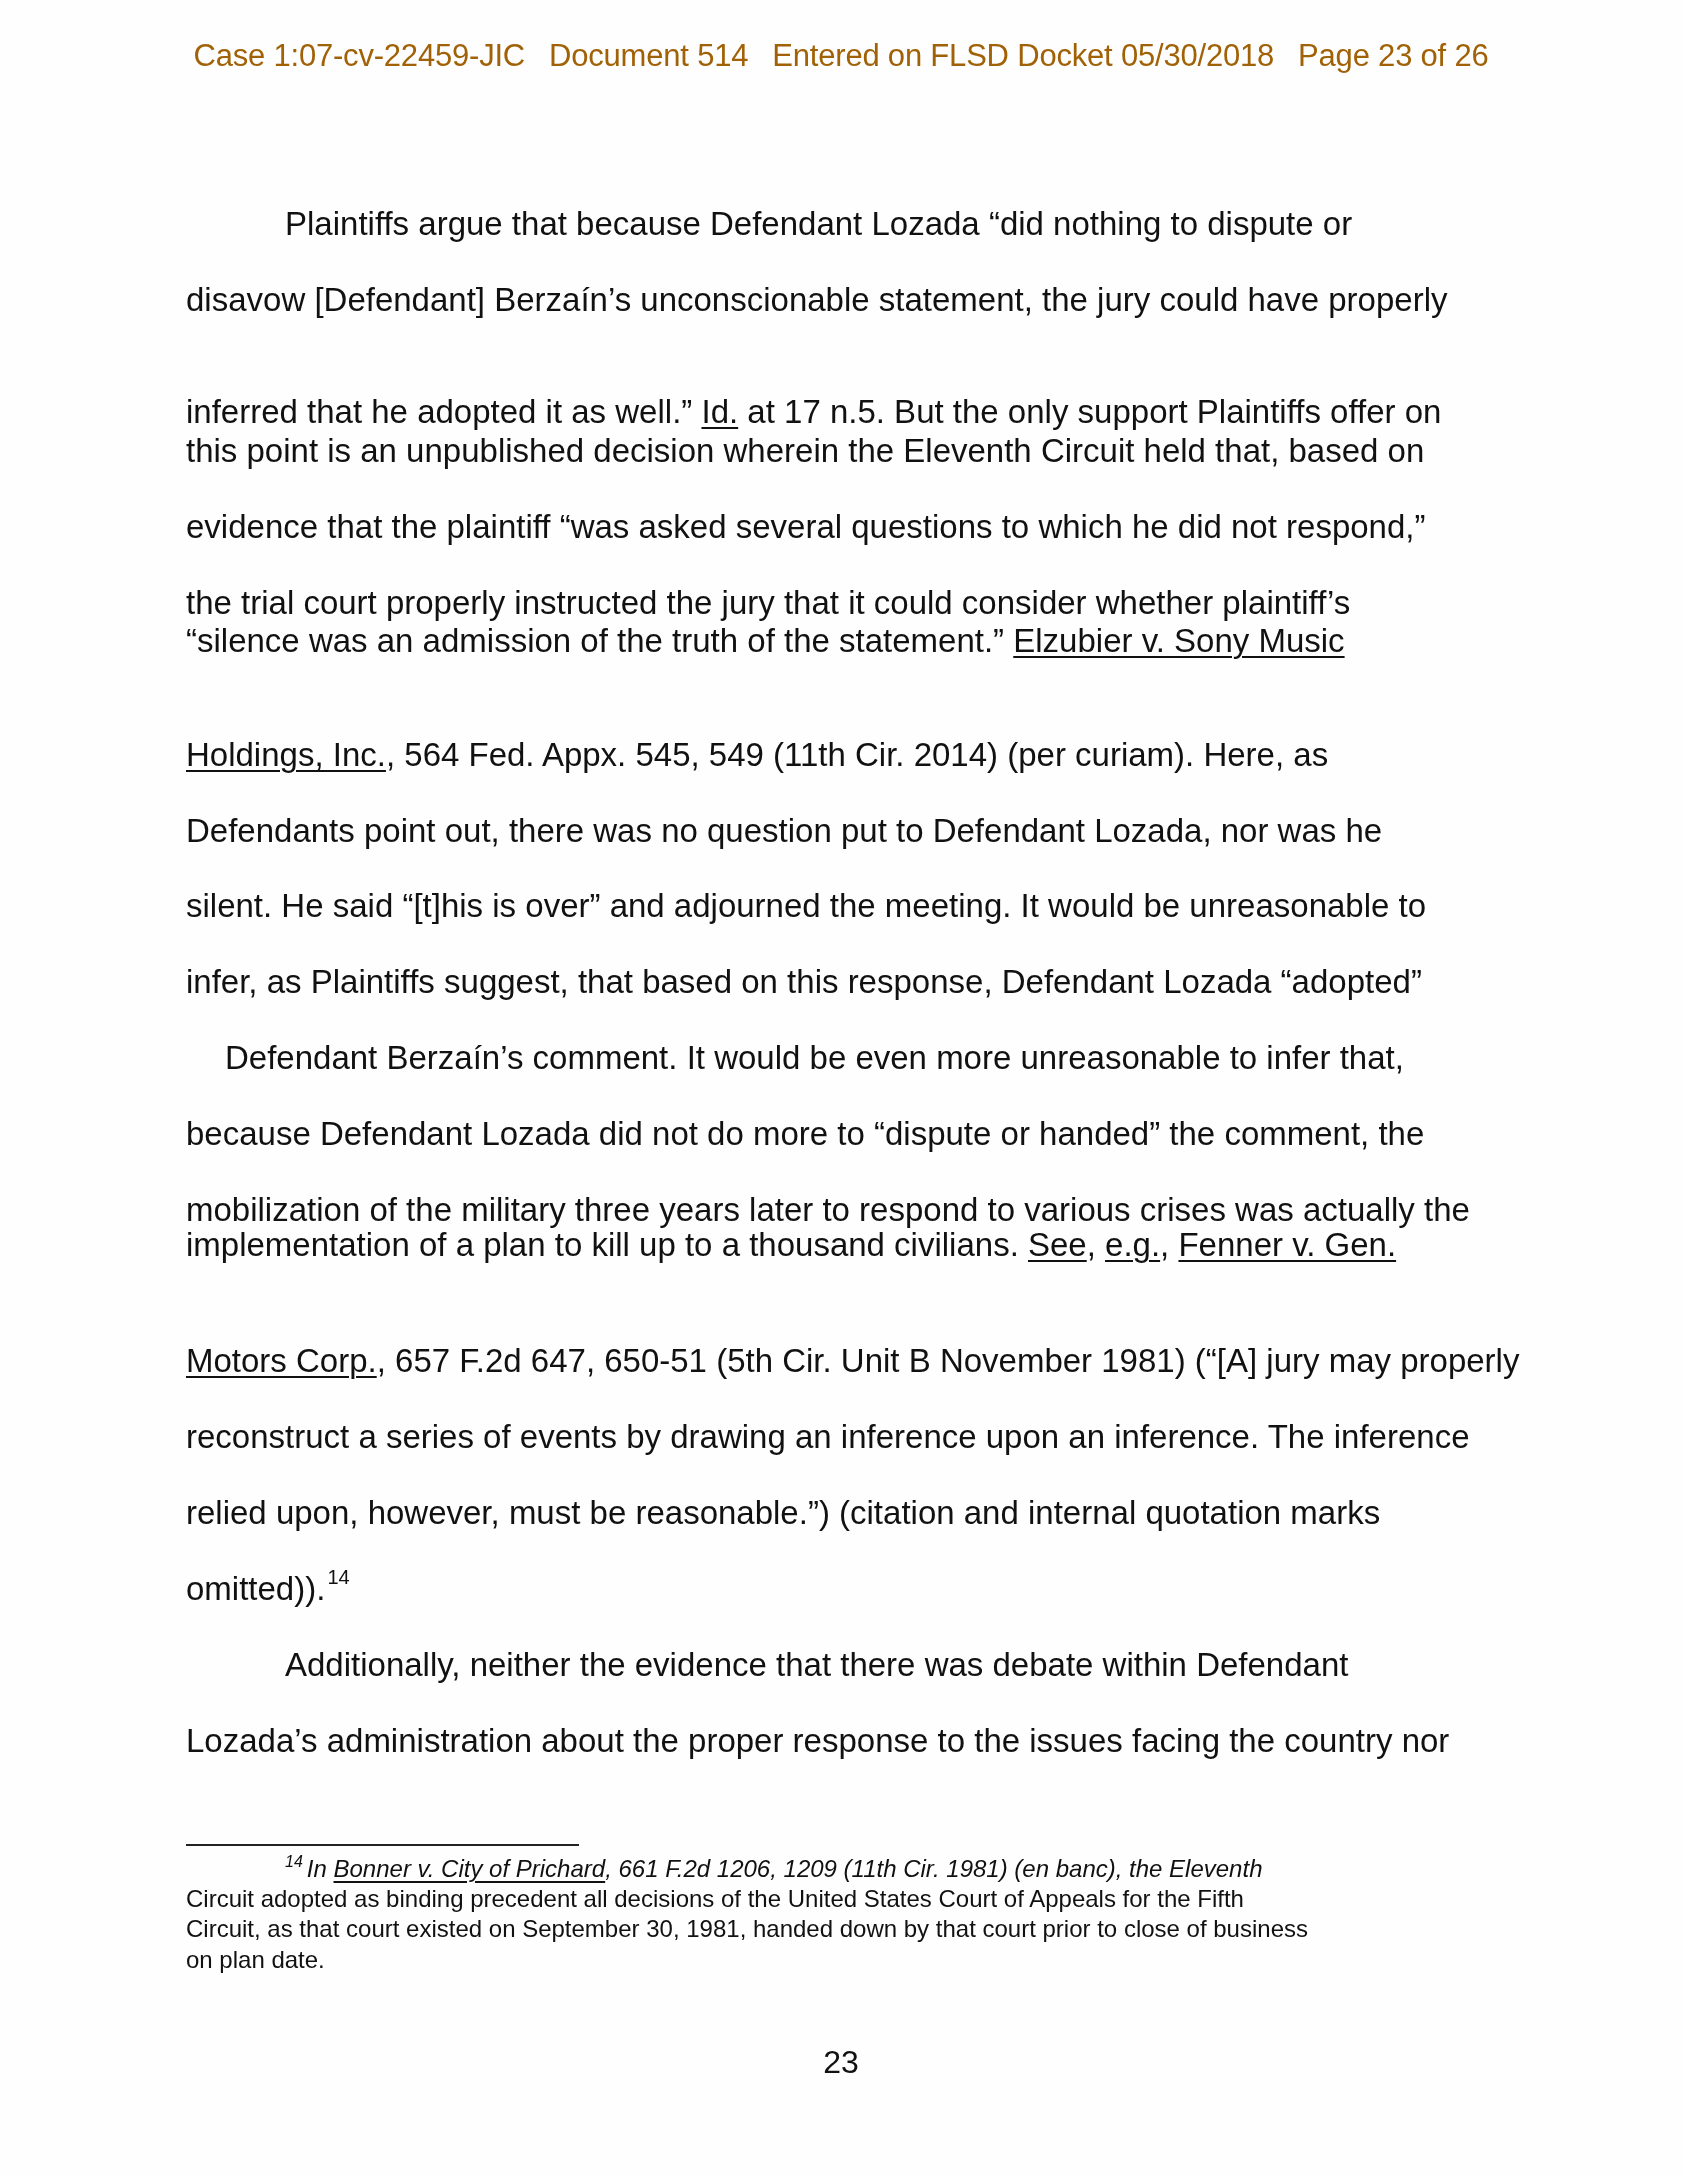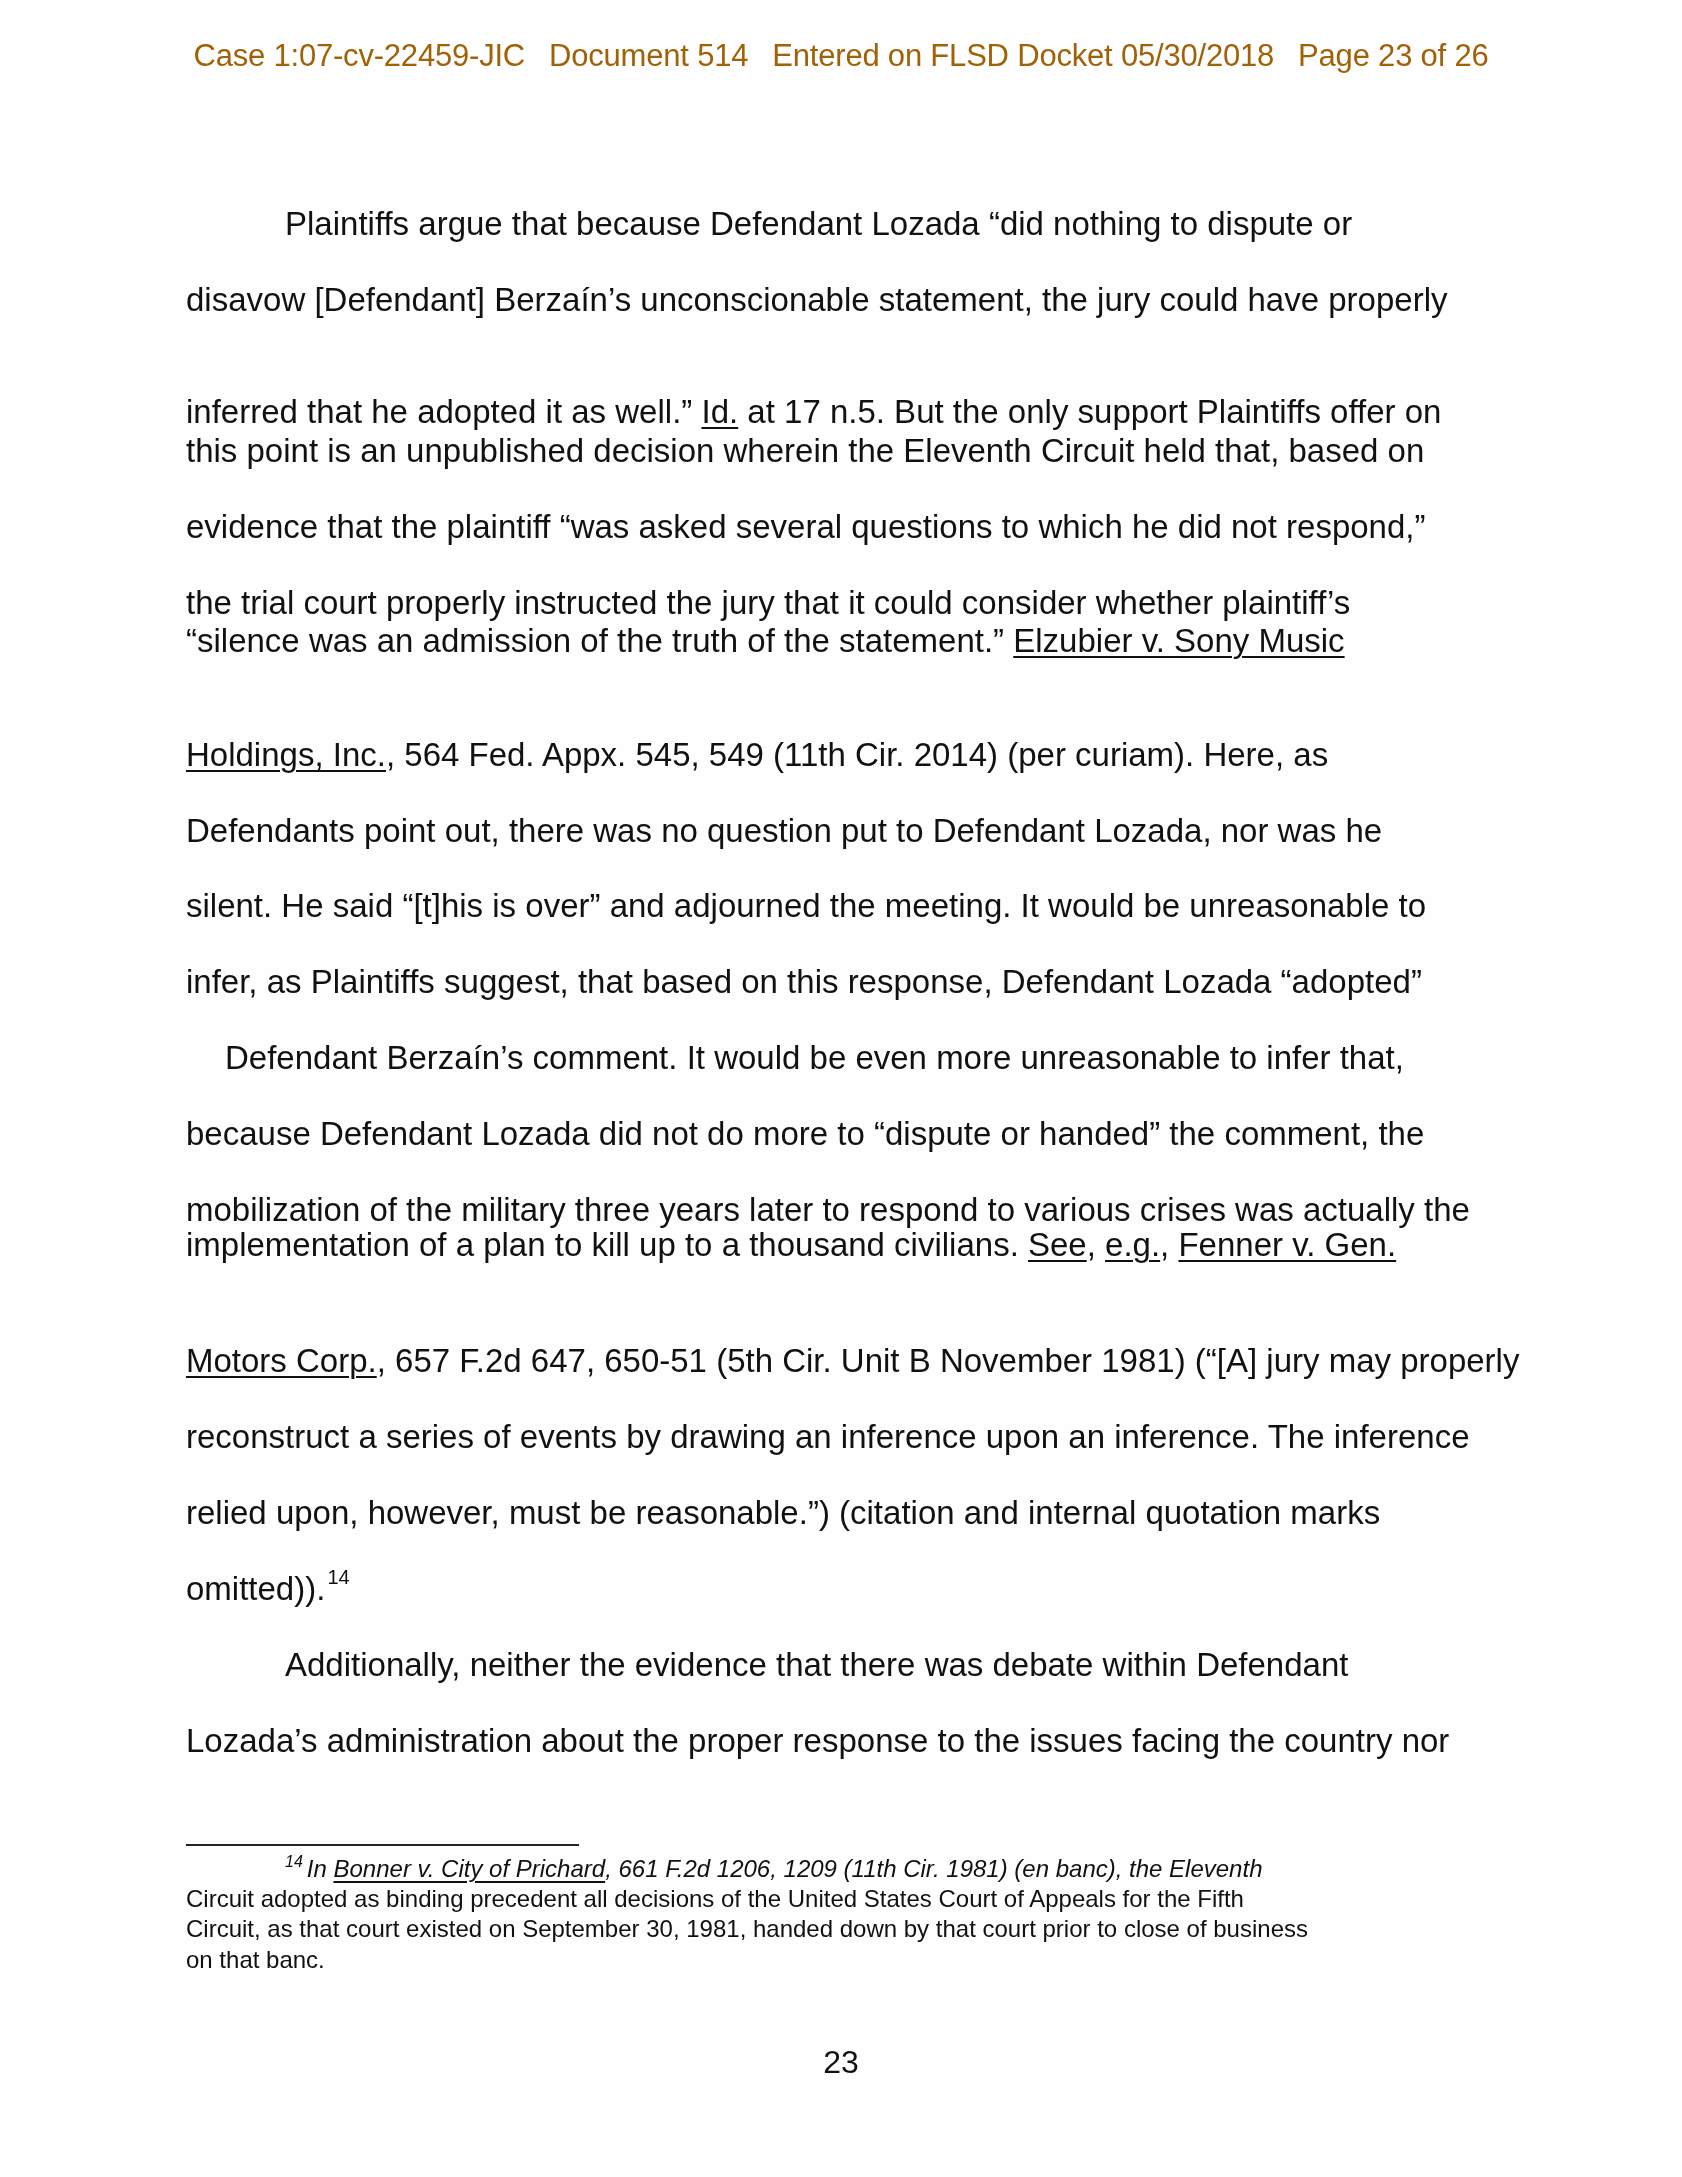--- a/index.html
+++ b/index.html
@@ -64,18 +64,18 @@
       <div class="line" style="top: 1572px;"><span>omitted)).</span><sup class="fnref">14</sup></div>
       <div class="line indent" style="top: 1648px;"><span>Additionally, neither the evidence that there was debate within Defendant</span></div>
       <div class="line" style="top: 1724px;"><span>Lozada’s administration about the proper response to the issues facing the country nor</span></div>
     </div>
 
   <div class="fn-rule"></div>
   <div class="footnote" id="footnote">
       <div class="fn-line first" style="top: 0px; font-style: italic;"><sup>14</sup><span>In </span><u>Bonner v. City of Prichard</u><span>, 661 F.2d 1206, 1209 (11th Cir. 1981) (en banc), the Eleventh</span></div>
       <div class="fn-line" style="top: 30px;"><span>Circuit adopted as binding precedent all decisions of the United States Court of Appeals for the Fifth</span></div>
       <div class="fn-line" style="top: 60px;"><span>Circuit, as that court existed on September 30, 1981, handed down by that court prior to close of business</span></div>
-      <div class="fn-line" style="top: 91px;"><span>on that banc.</span></div>
+      <div class="fn-line" style="top: 91px;"><span>on plan date.</span></div>
     </div>
 
   <div class="page-number">23</div>
 </div>
 
 
 </body></html>

